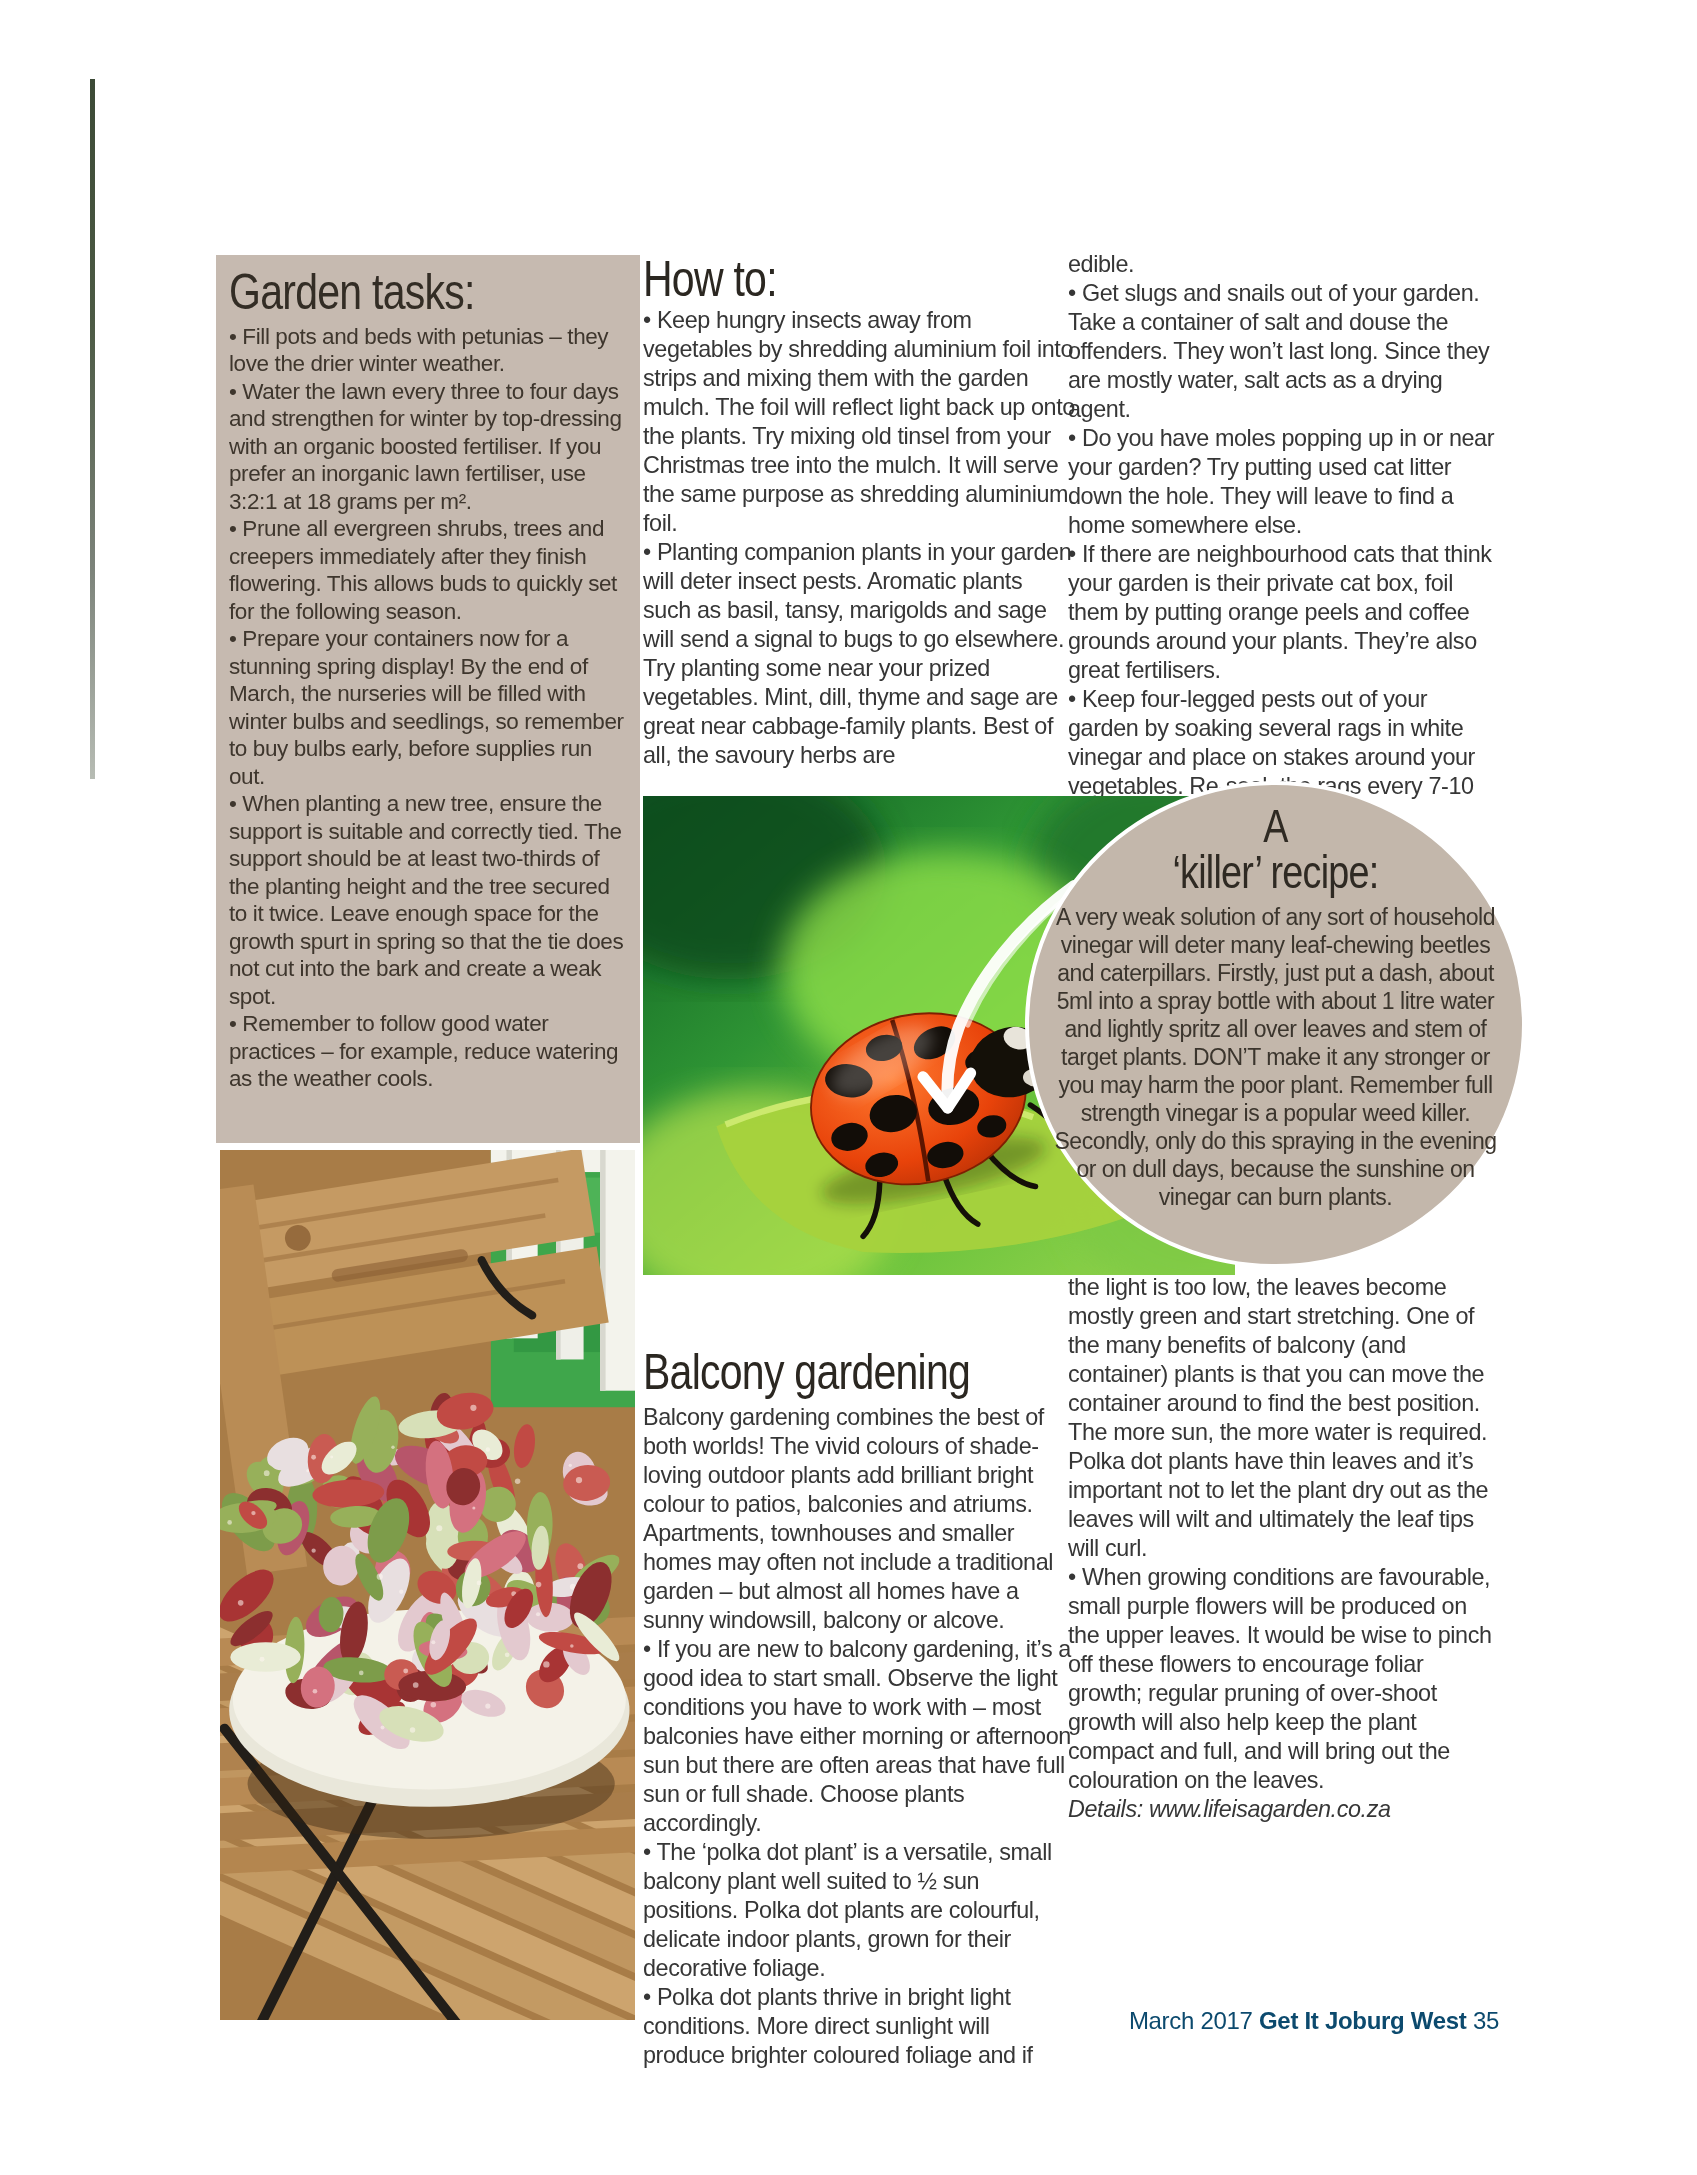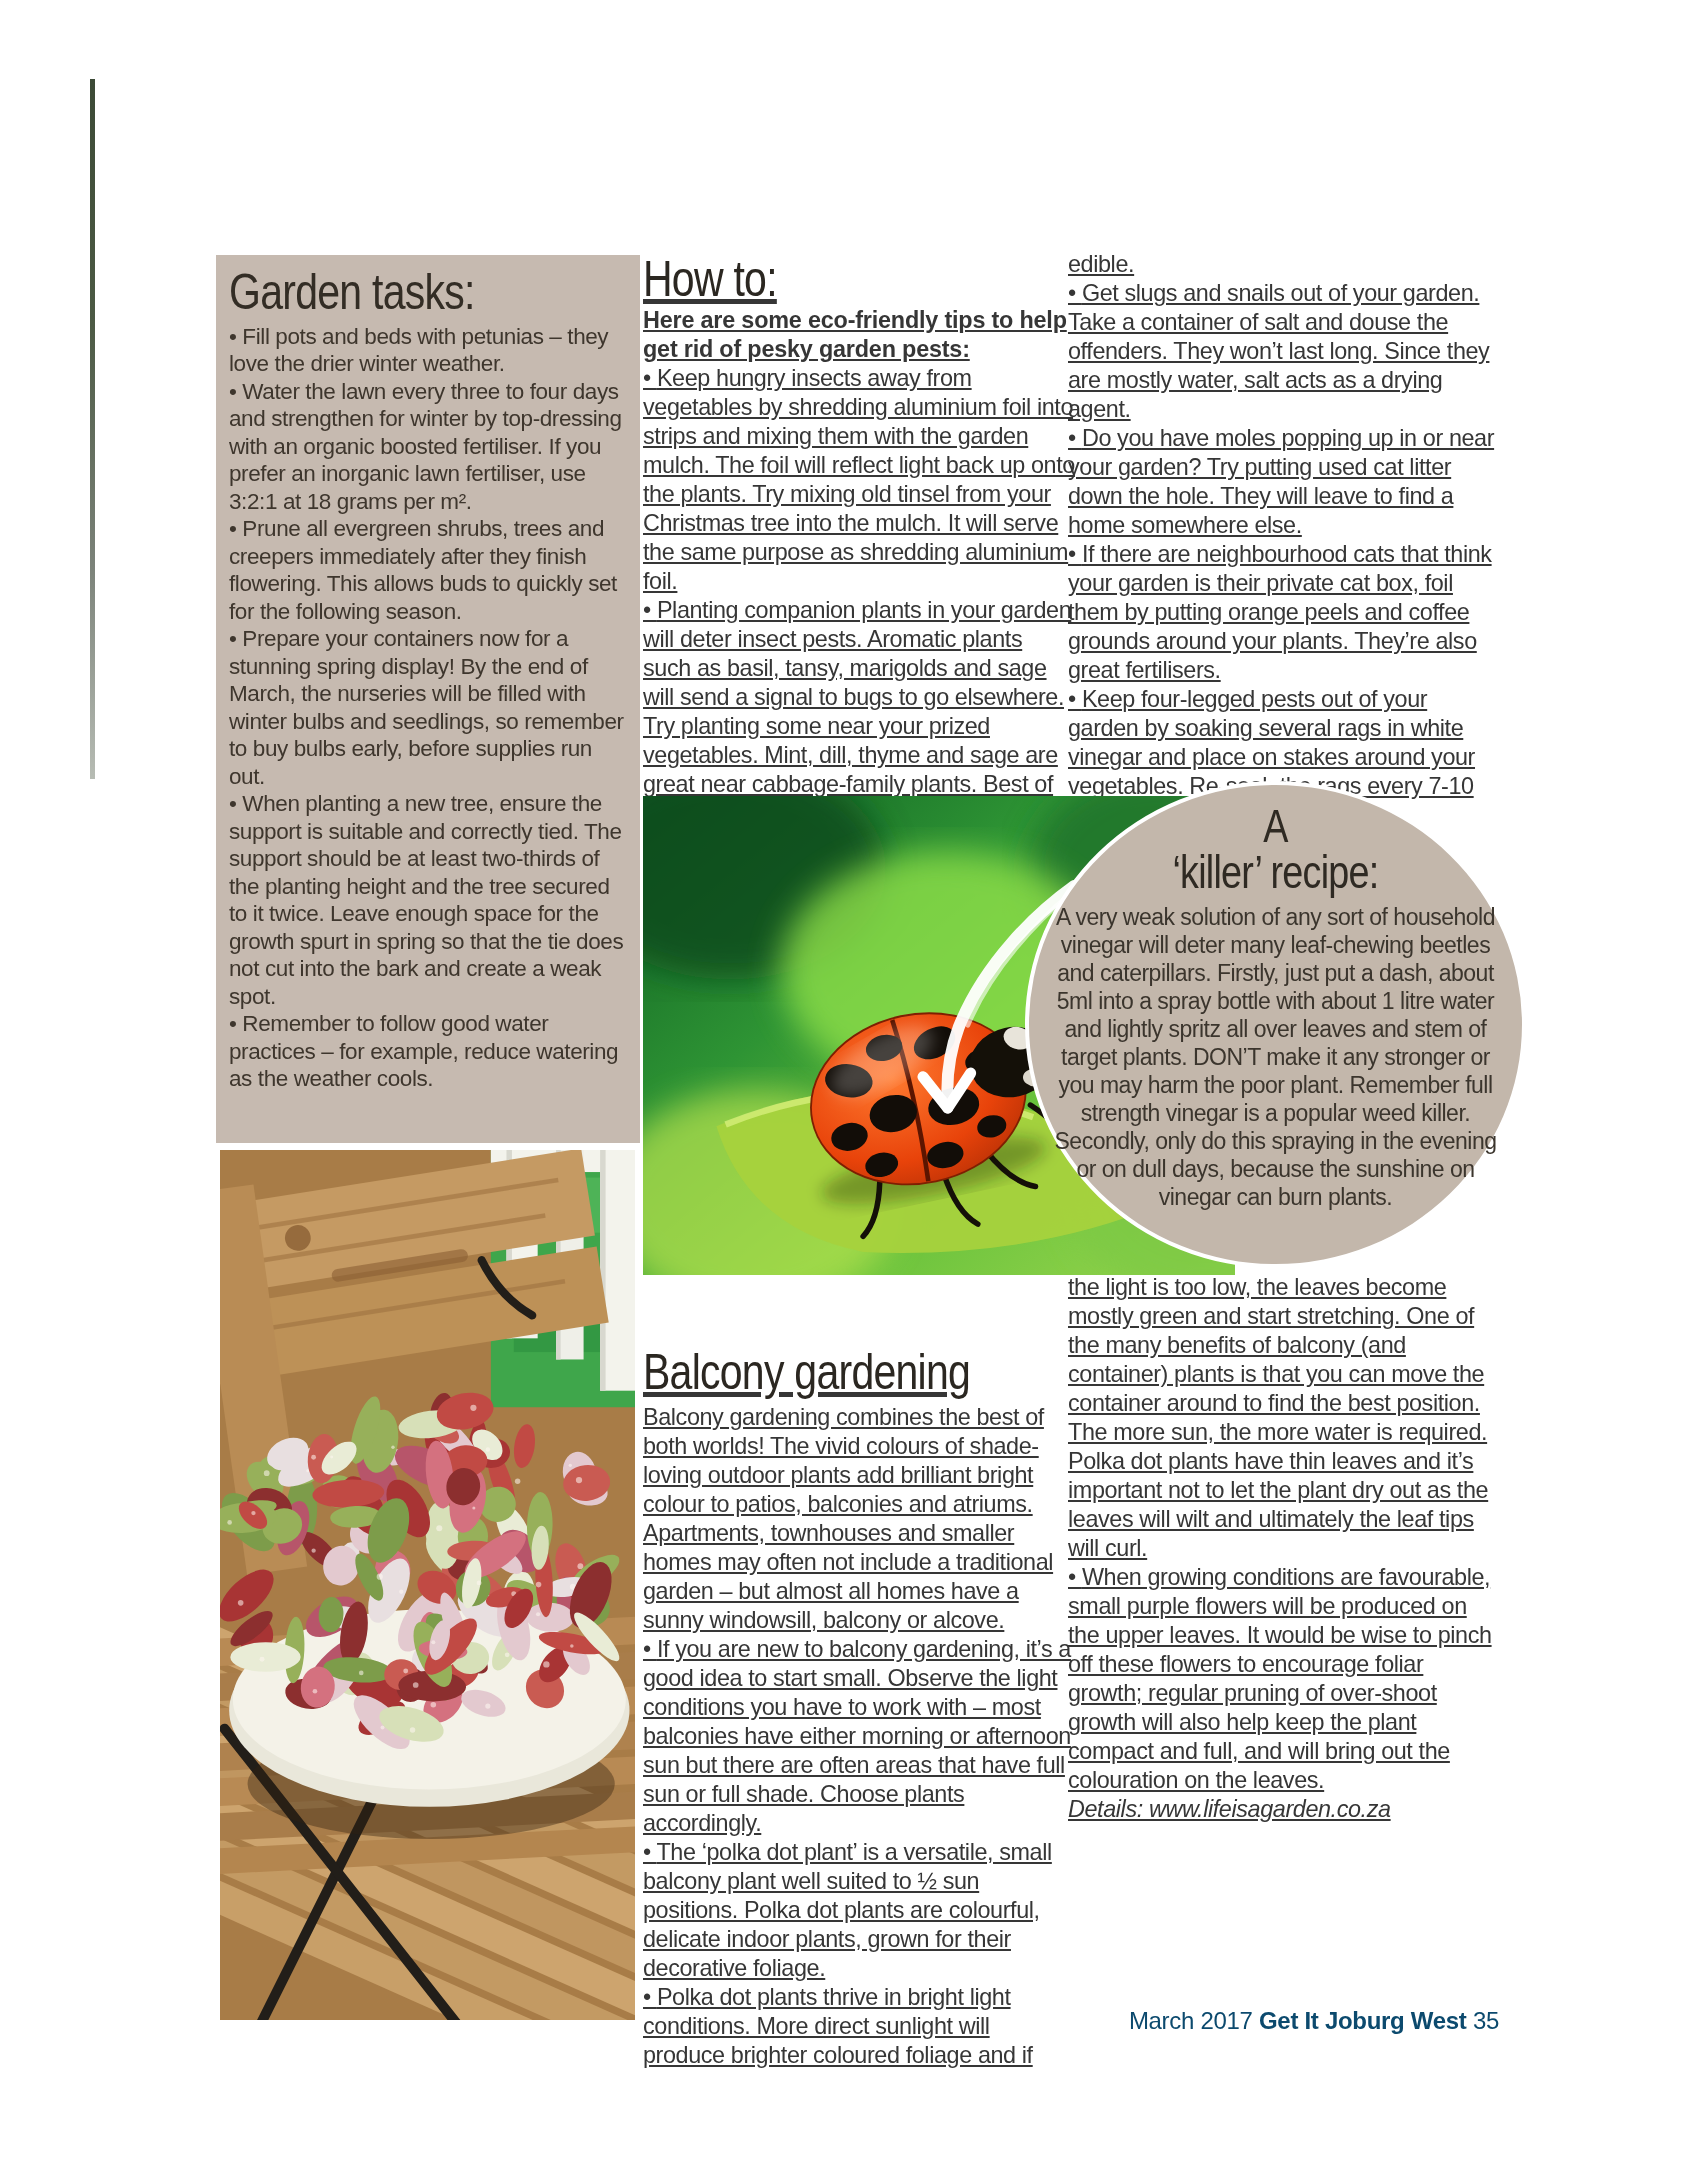--- a/index.html
+++ b/index.html
@@ -16,21 +16,21 @@
 
   .t{font-size:23.4px;line-height:29px;letter-spacing:-0.4px;}
   p{margin:0;}
   .li::before{content:"• ";}
 
   .garden-box{position:absolute;left:216px;top:255px;width:424px;height:888px;
               background:#c6bab0;box-sizing:border-box;padding:11px 13px 0 13px;color:#3e362d;}
   .garden-box .t{font-size:22.5px;line-height:27.5px;letter-spacing:-0.4px;color:#3e362d;}
   .garden-box h1{margin-bottom:3.7px;color:#332d25;}
 
-  .col{position:absolute;width:432px;text-decoration:underline;}
+  .col{position:absolute;width:432px;}
   .how-to{left:643px;top:253px;}
   .pest-col{left:1068px;top:250px;}
   .bold-intro{font-weight:bold;letter-spacing:-0.2px;}
 
   .ladybug{position:absolute;left:643px;top:796px;width:592px;height:479px;}
   .ladybug svg{display:block;width:100%;height:100%;}
 
   .recipe-circle{position:absolute;left:1025px;top:781px;width:501px;height:487px;
                  background:#c3b7ab;border-radius:50%;border:4.6px solid #ffffff;
                  box-sizing:border-box;text-align:center;color:#3b352d;padding-top:18.4px;}
@@ -63,21 +63,20 @@
     <p class="t li">Fill pots and beds with petunias – they love the drier winter weather.</p>
     <p class="t li">Water the lawn every three to four days and strengthen for winter by top-dressing with an organic boosted fertiliser. If you prefer an inorganic lawn fertiliser, use 3:2:1 at 18 grams per m².</p>
     <p class="t li">Prune all evergreen shrubs, trees and creepers immediately after they finish flowering. This allows buds to quickly set for the following season.</p>
     <p class="t li">Prepare your containers now for a stunning spring display! By the end of March, the nurseries will be filled with winter bulbs and seedlings, so remember to buy bulbs early, before supplies run out.</p>
     <p class="t li">When planting a new tree, ensure the support is suitable and correctly tied. The support should be at least two-thirds of the planting height and the tree secured to it twice. Leave enough space for the growth spurt in spring so that the tie does not cut into the bark and create a weak spot.</p>
     <p class="t li">Remember to follow good water practices – for example, reduce watering as the weather cools.</p>
   </section>
 
   <section class="col how-to">
     <h1 class="h">How to:</h1>
-    <p class="t bold-intro">Here are some eco-friendly tips to help get rid of pesky garden pests:</p>
     <p class="t li">Keep hungry insects away from vegetables by shredding aluminium foil into strips and mixing them with the garden mulch. The foil will reflect light back up onto the plants. Try mixing old tinsel from your Christmas tree into the mulch. It will serve the same purpose as shredding aluminium foil.</p>
     <p class="t li">Planting companion plants in your garden will deter insect pests. Aromatic plants such as basil, tansy, marigolds and sage will send a signal to bugs to go elsewhere. Try planting some near your prized vegetables. Mint, dill, thyme and sage are great near cabbage-family plants. Best of all, the savoury herbs are</p>
   </section>
 
   <section class="col pest-col">
     <p class="t">edible.</p>
     <p class="t li">Get slugs and snails out of your garden. Take a container of salt and douse the offenders. They won’t last long. Since they are mostly water, salt acts as a drying agent.</p>
     <p class="t li">Do you have moles popping up in or near your garden? Try putting used cat litter down the hole. They will leave to find a home somewhere else.</p>
     <p class="t li">If there are neighbourhood cats that think your garden is their private cat box, foil them by putting orange peels and coffee grounds around your plants. They’re also great fertilisers.</p>
     <p class="t li">Keep four-legged pests out of your garden by soaking several rags in white vinegar and place on stakes around your vegetables. Re-soak the rags every 7-10 days.</p>

